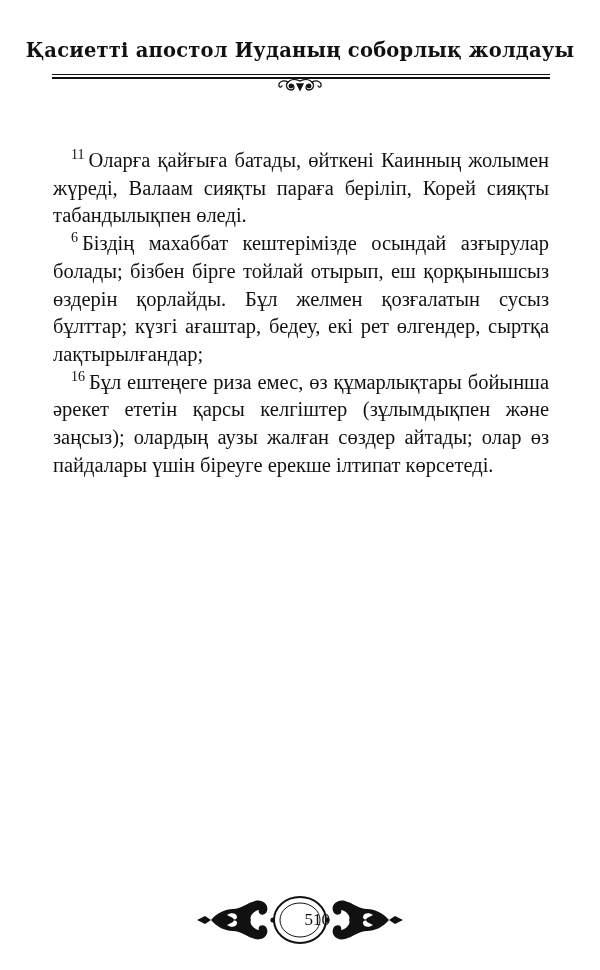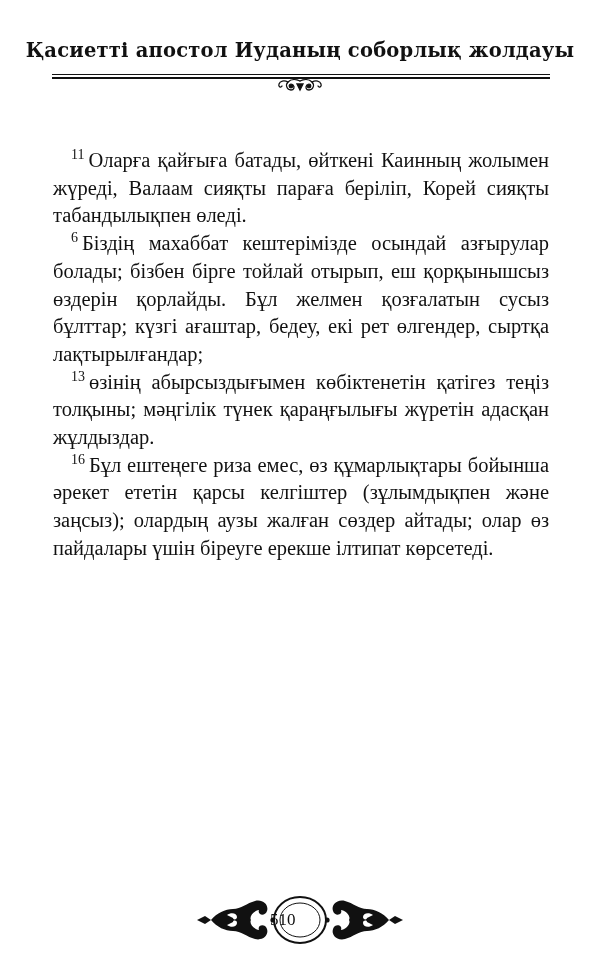--- a/index.html
+++ b/index.html
@@ -38,21 +38,21 @@
     .verse sup {
       font-size: 14px; vertical-align: 0; position: relative; top: -8px; margin-right: 4px;
       line-height: 0;
     }
 
     .footer-ornament {
       position: absolute; left: 197px; top: 888px; width: 206px; height: 50px;
     }
     .page-number {
       position: absolute; left: 270px; top: 899px; width: 60px; height: 28px;
-      text-align: left;
+      text-align: right;
       font-family: "Liberation Serif", serif;
       font-size: 17px; line-height: 28px; color: #111;
     }
   </style>
 </head>
 <body>
 
 <div class="page">
 
   <div class="running-head">Қасиетті апостол Иуданың соборлық жолдауы</div>
@@ -67,21 +67,20 @@
       <path d="M42 4 C46 2, 50 3, 51 6 C52 9, 49 10, 48 8" fill="none"></path>
       <circle cx="21" cy="8" r="1.8"></circle>
       <circle cx="39" cy="8" r="1.8"></circle>
       <path d="M27 6 L30 12 L33 6 Z"></path>
     </g>
   </svg>
 
   <div class="text-block">
     <p class="verse"><sup>11</sup><span>Оларға қайғыға батады, өйткені Каинның жолымен жүреді, Валаам сияқты параға беріліп, Корей сияқты табандылықпен өледі.</span></p>
     <p class="verse"><sup>6</sup><span>Біздің махаббат кештерімізде осындай азғырулар болады; бізбен бірге тойлай отырып, еш қорқынышсыз өздерін қорлайды. Бұл желмен қозғалатын сусыз бұлттар; күзгі ағаштар, бедеу, екі рет өлгендер, сыртқа лақтырылғандар;</span></p>
-    <p class="verse"><sup>13</sup><span>өзінің абырсыздығымен көбіктенетін қатігез теңіз толқыны; мәңгілік түнек қараңғылығы жүретін адасқан жұлдыздар.</span></p>
     <p class="verse"><sup>16</sup><span>Бұл ештеңеге риза емес, өз құмарлықтары бойынша әрекет ететін қарсы келгіштер (зұлымдықпен және заңсыз); олардың аузы жалған сөздер айтады; олар өз пайдалары үшін біреуге ерекше ілтипат көрсетеді.</span></p>
   </div>
 
   <svg class="footer-ornament" viewBox="0 0 206 50" xmlns="http://www.w3.org/2000/svg">
 
     <path d="M0 25 L8 21 L14 25 L8 29 Z" fill="#111"></path>
     <path d="M206 25 L198 21 L192 25 L198 29 Z" fill="#111"></path>
 
     <g fill="#111">
       <path d="M14 25 C20 18, 28 14, 36 14 C44 14, 50 8, 58 6 C66 4, 72 10, 70 16 C68 22, 60 20, 62 15 C56 16, 52 22, 54 25 C52 28, 56 34, 62 35 C60 30, 68 28, 70 34 C72 40, 66 46, 58 44 C50 42, 44 36, 36 36 C28 36, 20 32, 14 25 Z"></path>

